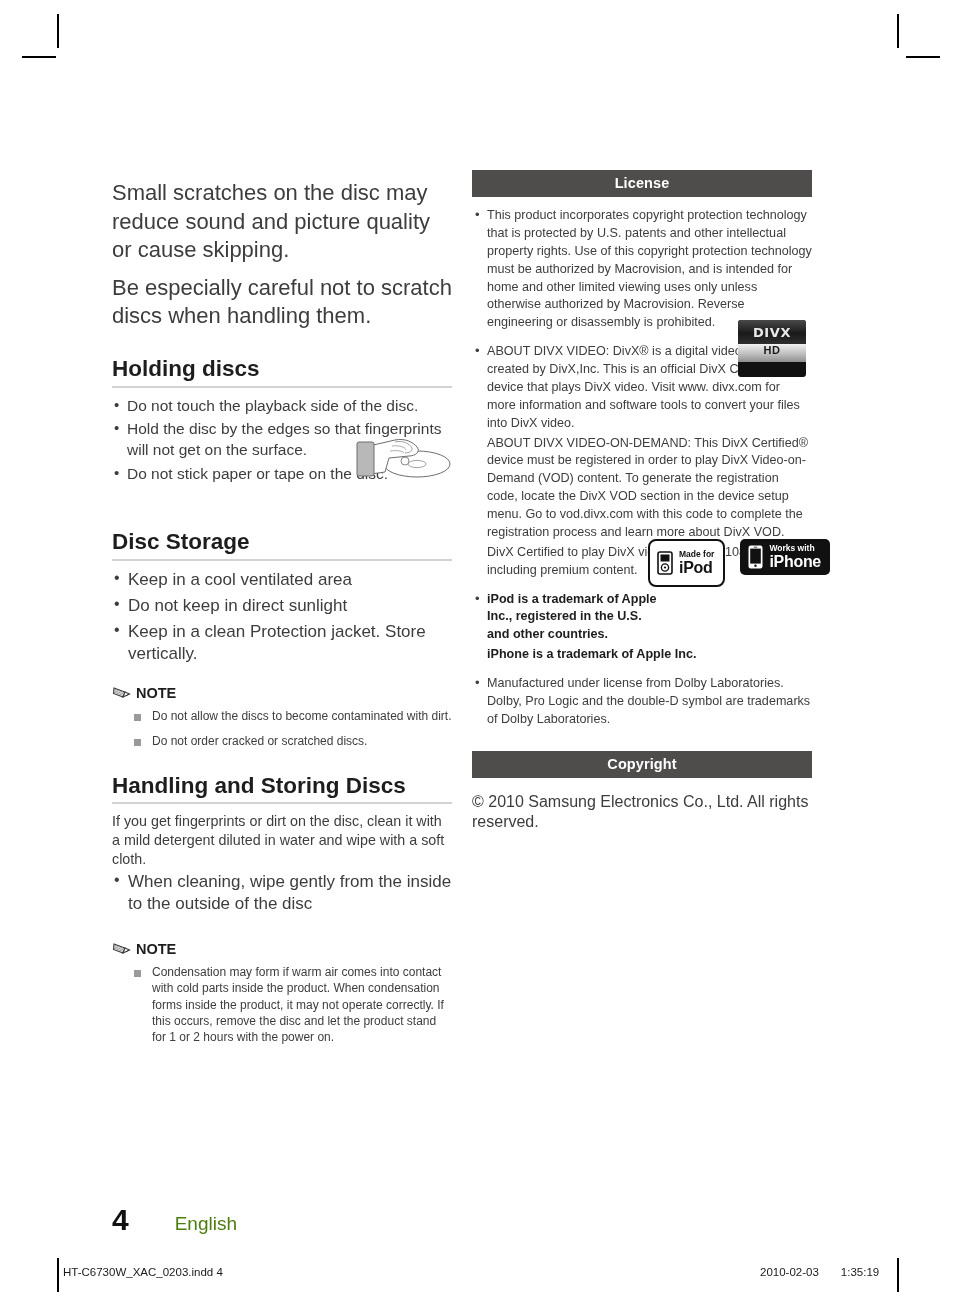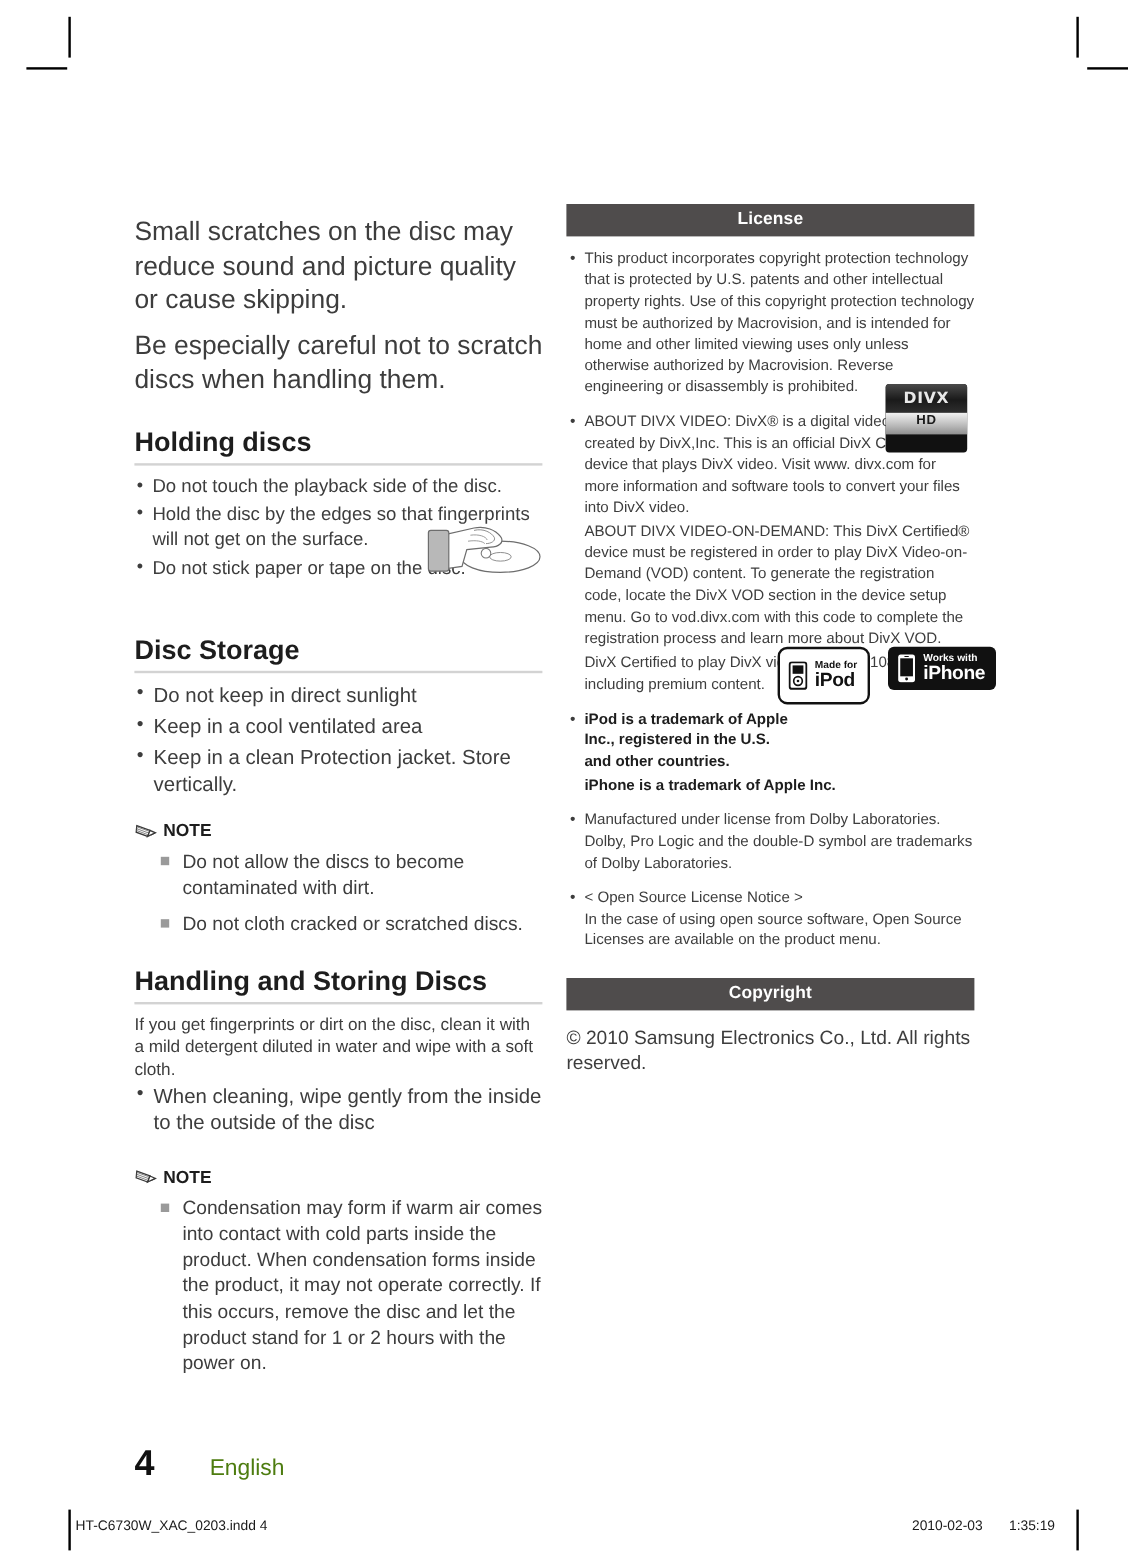--- a/index.html
+++ b/index.html
@@ -149,21 +149,21 @@
   }
   .pencil-icon { display: block; }
   ul.notelist {
     list-style: none;
     margin: 7px 0 0 0;
     padding: 0;
   }
   ul.notelist > li {
     position: relative;
     padding-left: 40px;
-    font-size: 16px;
+    font-size: 12px;
     line-height: 1.35;
     color: #3d3d3d;
     margin-bottom: 9px;
   }
   ul.notelist > li::before {
     content: "";
     position: absolute;
     left: 22px;
     top: 6px;
     width: 7px;
@@ -314,38 +314,38 @@
     <div class="h2-rule"></div>
     <ul class="blist">
       <li>Do not touch the playback side of the disc.</li>
       <li>Hold the disc by the edges so that fingerprints will not get on the surface.</li>
       <li>Do not stick paper or tape on the disc.</li>
     </ul>
 
     <div class="h2" style="margin-top:46px">Disc Storage</div>
     <div class="h2-rule"></div>
     <ul class="blist big">
+      <li>Keep in a cool ventilated area</li>
       <li>Do not keep in direct sunlight</li>
-      <li>Keep in a cool ventilated area</li>
       <li>Keep in a clean Protection jacket. Store vertically.</li>
     </ul>
 
     <div class="note">
       <div class="note-head">
         <svg class="pencil-icon" width="19" height="15" viewBox="0 0 19 15">
           <path d="M2 2 L13 6 L11 11 L1.5 7.5 Z" fill="#ffffff" stroke="#3a3a3a" stroke-width="1.1"></path>
           <path d="M2.6 3.2 L12 6.6 M2 4.6 L11.4 8 M1.6 6 L10.8 9.4" stroke="#6d6d6d" stroke-width="0.7"></path>
           <path d="M13 6 L17.5 8 L11 11 Z" fill="#ffffff" stroke="#3a3a3a" stroke-width="1.1"></path>
           <path d="M17.5 8 L13.8 9.9" stroke="#3a3a3a" stroke-width="0.8"></path>
         </svg>
         <span>NOTE</span>
       </div>
       <ul class="notelist">
         <li>Do not allow the discs to become contaminated with dirt.</li>
-        <li>Do not cloth cracked or scratched discs.</li>
+        <li>Do not order cracked or scratched discs.</li>
       </ul>
     </div>
 
     <div class="h2" style="margin-top:24px">Handling and Storing Discs</div>
     <div class="h2-rule"></div>
     <p style="font-size:14.3px;line-height:1.32;color:#3d3d3d;margin:4px 0 0 0">If you get fingerprints or dirt on the disc, clean it with a mild detergent diluted in water and wipe with a soft cloth.</p>
     <ul class="blist big" style="margin-top:2px">
       <li>When cleaning, wipe gently from the inside to the outside of the disc</li>
     </ul>
 
@@ -391,24 +391,20 @@
         <div class="sub-para" style="margin-top:2px">DivX Certified to play DivX video up to HD 1080p, including premium content.</div>
       </li>
 
       <li style="min-height:62px">
         <span style="display:block;max-width:172px;font-weight:bold;color:#1d1d1d">iPod is a trademark of Apple Inc., registered in the U.S. and other countries.</span>
         <div style="margin-top:2px;font-weight:bold;color:#1d1d1d">iPhone is a trademark of Apple Inc.</div>
       </li>
 
       <li>Manufactured under license from Dolby Laboratories. Dolby, Pro Logic and the double-D symbol are trademarks of Dolby Laboratories.</li>
 
-      <li>
-        <span>&lt; Open Source License Notice &gt;</span>
-        <div class="sub-para">In the case of using open source software, Open Source Licenses are available on the product menu.</div>
-      </li>
     </ul>
 
     <div class="bar" style="margin-top:22px">Copyright</div>
     <p style="font-size:16px;line-height:1.3;color:#3d3d3d;margin:14px 0 0 0">© 2010 Samsung Electronics Co., Ltd. All rights reserved.</p>
   </div>
 
   <div class="divx-logo">
     <div class="divx-top">
       <span>DIVX</span>
     </div>

